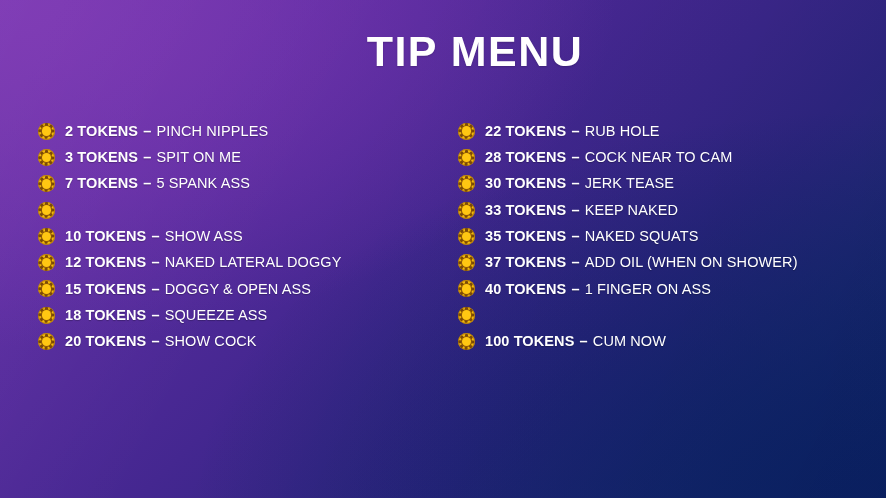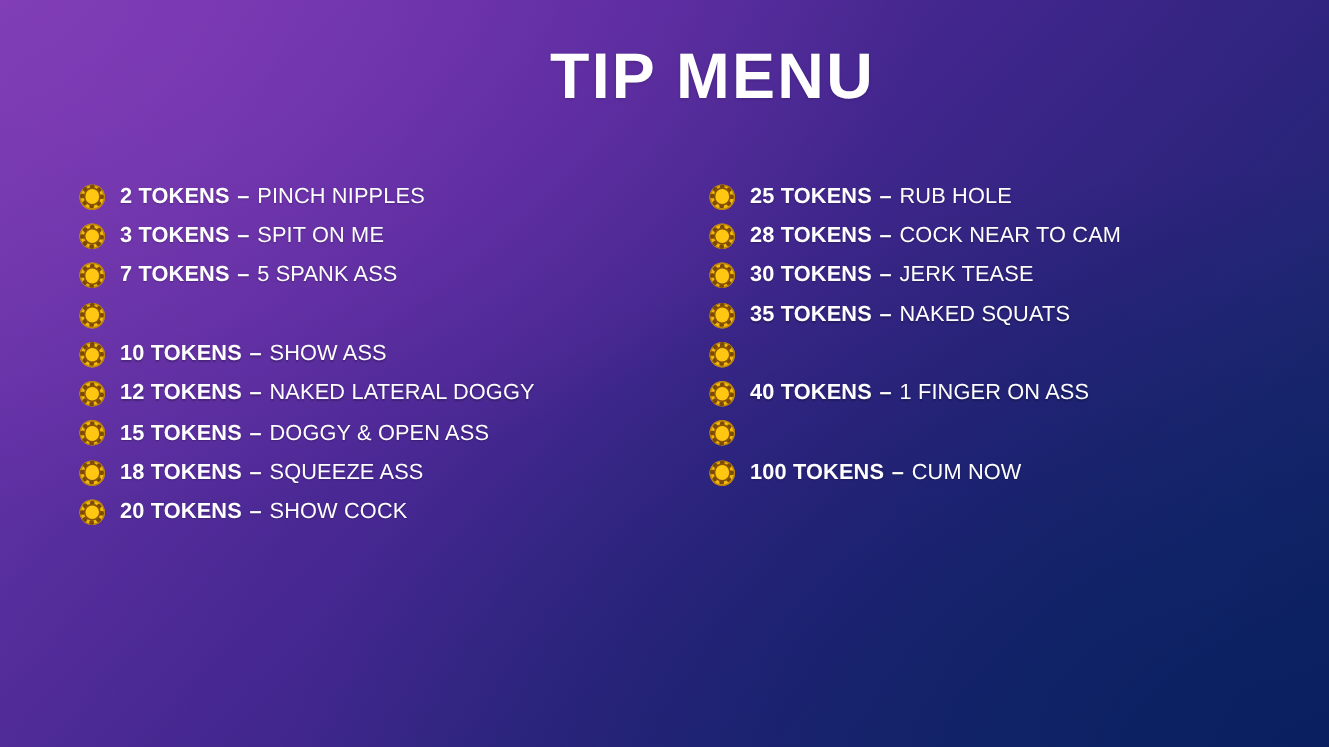--- a/index.html
+++ b/index.html
@@ -49,21 +49,21 @@
     line-height: 1;
     font-family: "Liberation Sans", sans-serif;
     text-shadow: 0 1px 2px rgba(0,0,0,0.18);
     z-index: 2;
     margin-left: 32px;
   }
 
   .columns {
     position: absolute;
     top: 118px;
-    left: 15px;
+    left: 0;
     width: 846px;
     height: 250px;
     z-index: 2;
   }
 
   .column {
     position: absolute;
     top: 0;
   }
   .column.left  { left: 38px; }
@@ -301,21 +301,21 @@
               <i></i>
               <i></i>
               <i></i>
               <i></i>
               <i></i>
               <i></i>
               <i></i>
             </span>
             <span class="core"></span>
           </span>
-          <span class="label"><span class="amount">25</span><span class="amount"> </span><span class="amount">TOKENS</span><span class="sep"> – </span><span class="desc">RUB HOLE</span></span>
+          <span class="label"><span class="amount">22</span><span class="amount"> </span><span class="amount">TOKENS</span><span class="sep"> – </span><span class="desc">RUB HOLE</span></span>
         </div>
         <div class="row">
           <span class="chip">
             <span class="pips">
               <i></i>
               <i></i>
               <i></i>
               <i></i>
               <i></i>
               <i></i>
@@ -349,36 +349,53 @@
               <i></i>
               <i></i>
               <i></i>
               <i></i>
               <i></i>
               <i></i>
               <i></i>
             </span>
             <span class="core"></span>
           </span>
+          <span class="label"><span class="amount">33</span><span class="amount"> </span><span class="amount">TOKENS</span><span class="sep"> – </span><span class="desc">KEEP NAKED</span></span>
+        </div>
+        <div class="row">
+          <span class="chip">
+            <span class="pips">
+              <i></i>
+              <i></i>
+              <i></i>
+              <i></i>
+              <i></i>
+              <i></i>
+              <i></i>
+              <i></i>
+            </span>
+            <span class="core"></span>
+          </span>
           <span class="label"><span class="amount">35</span><span class="amount"> </span><span class="amount">TOKENS</span><span class="sep"> – </span><span class="desc">NAKED SQUATS</span></span>
         </div>
         <div class="row">
           <span class="chip">
             <span class="pips">
               <i></i>
               <i></i>
               <i></i>
               <i></i>
               <i></i>
               <i></i>
               <i></i>
               <i></i>
             </span>
             <span class="core"></span>
           </span>
+          <span class="label"><span class="amount">37</span><span class="amount"> </span><span class="amount">TOKENS</span><span class="sep"> – </span><span class="desc">ADD OIL (WHEN ON SHOWER)</span></span>
         </div>
         <div class="row">
           <span class="chip">
             <span class="pips">
               <i></i>
               <i></i>
               <i></i>
               <i></i>
               <i></i>
               <i></i>

